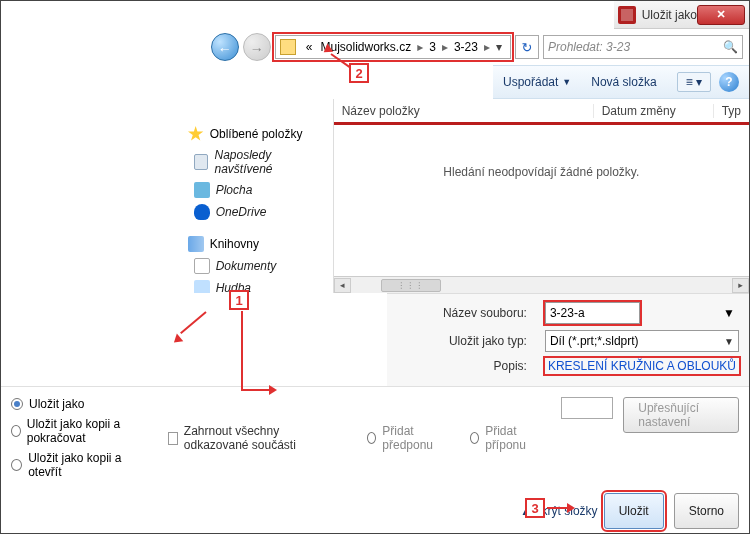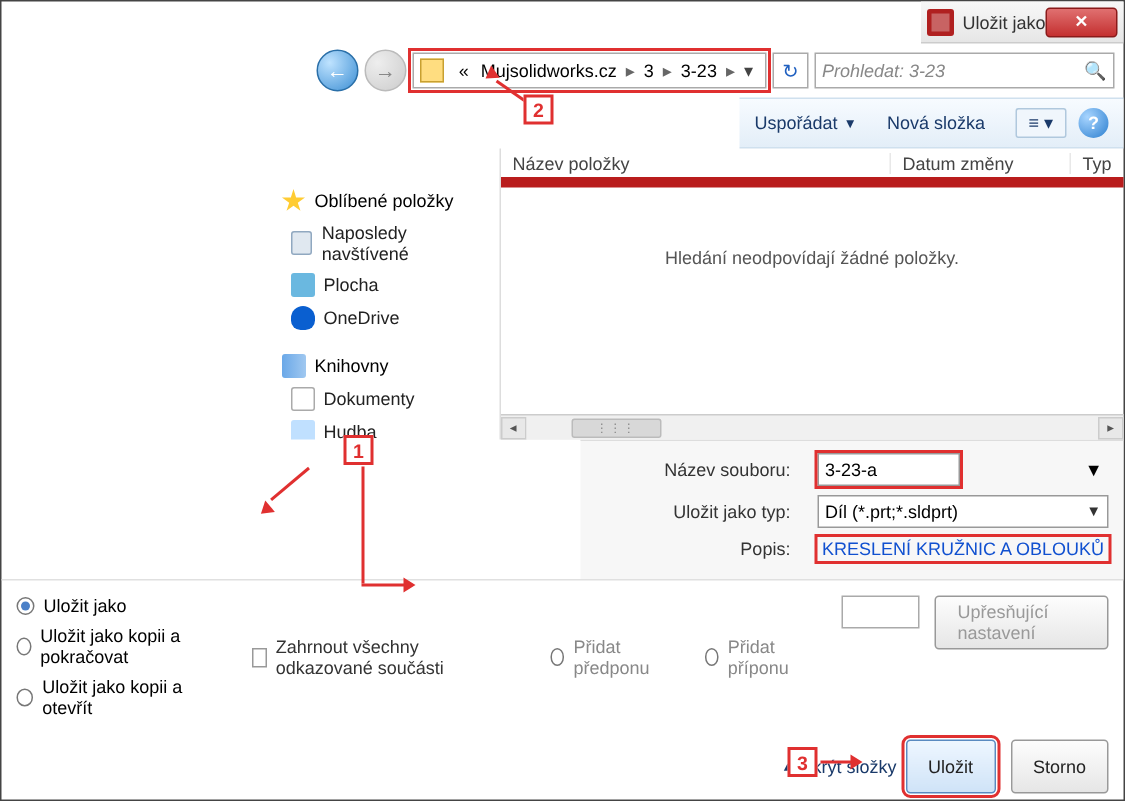--- a/index.html
+++ b/index.html
@@ -26,33 +26,33 @@
   .toolbar { height: 34px; background: linear-gradient(#f7fbff,#e3eef8); border-top: 1px solid #cfe0ee; border-bottom: 1px solid #cfe0ee; display: flex; align-items: center; padding: 0 10px; gap: 20px; }
   .toolbar .tbtn { color: #1a3a6a; display: flex; align-items: center; gap: 4px; }
   .toolbar .right { margin-left: auto; display: flex; gap: 8px; align-items: center; }
   .viewbtn { border: 1px solid #b0c8dd; padding: 2px 8px; border-radius: 2px; color: #1a3a6a; background: #f0f6fc; }
   .helpbtn { width: 20px; height: 20px; border-radius: 50%; background: radial-gradient(circle at 30% 30%, #a8d5ff, #2a7ecf); color: #fff; display: flex; align-items: center; justify-content: center; font-weight: bold; font-size: 12px; }
   .body { flex: 1; display: flex; min-height: 0; }
   .tree { width: 172px; border-right: 1px solid #ddd; padding: 24px 4px; overflow: hidden; }
   .tree-group { margin-bottom: 10px; }
   .tree-head { display: flex; align-items: center; gap: 6px; padding: 3px 6px; font-size: 12px; }
   .tree-head .caret { color: #888; font-size: 10px; width: 10px; }
-  .tree-item { display: flex; align-items: center; gap: 6px; padding: 3px 6px 3px 28px; font-size: 12px; color: #222; }
+  .tree-item { display: flex; align-items: center; gap: 6px; padding: 3px 6px 3px 28px; font-size: 12px; color: #222; font-style: italic; }
   .ticon { width: 16px; height: 16px; display: inline-block; border-radius: 2px; }
   .ic-star { background: #ffcc33; clip-path: polygon(50% 0,61% 35%,98% 35%,68% 57%,79% 91%,50% 70%,21% 91%,32% 57%,2% 35%,39% 35%); }
   .ic-recent { background: #e0e8f0; border: 1px solid #90a8c0; }
   .ic-desk { background: #6ab8e0; }
   .ic-down { background: linear-gradient(#b8e088,#6fb840); }
   .ic-onedrive { background: #0a5fd0; border-radius: 50% 50% 40% 40%; }
   .ic-lib { background: linear-gradient(90deg,#6aa8e8,#a0c8f0); }
   .ic-doc { background: #fff; border: 1px solid #aaa; }
   .ic-music { background: #c0e0ff; }
   .ic-pic { background: linear-gradient(#a0d080,#70b050); }
   .content { flex: 1; display: flex; flex-direction: column; position: relative; }
-  .colhead { height: 26px; border-bottom: 7px solid #b91c1c; display: flex; align-items: center; color: #444; }
+  .colhead { height: 26px; border-bottom: 3px solid #b91c1c; display: flex; align-items: center; color: #444; }
   .col-name { width: 260px; padding: 0 8px; border-right: 1px solid #e8e8e8; }
   .col-date { width: 120px; padding: 0 8px; border-right: 1px solid #e8e8e8; }
   .col-type { flex: 1; padding: 0 8px; }
   .emptymsg { flex: 1; display: flex; justify-content: center; padding-top: 40px; color: #555; }
   .hscroll { height: 17px; border-top: 1px solid #ccc; background: #f0f0f0; display: flex; align-items: center; }
   .hscroll .sarrow { width: 17px; height: 15px; background: #e8e8e8; border: 1px solid #ccc; display: flex; align-items: center; justify-content: center; font-size: 9px; color: #555; }
   .hscroll .strack { flex: 1; height: 15px; background: #f0f0f0; position: relative; }
   .hscroll .sthumb { position: absolute; left: 30px; width: 60px; height: 13px; top: 1px; background: #d8d8d8; border: 1px solid #bbb; border-radius: 2px; display: flex; align-items: center; justify-content: center; color: #888; font-size: 8px; letter-spacing: 1px; }
   .formarea { border-top: 1px solid #ddd; background: #f7f7f7; padding: 8px 10px 6px; }
   .formrow { display: flex; align-items: center; margin-bottom: 6px; gap: 18px; }

